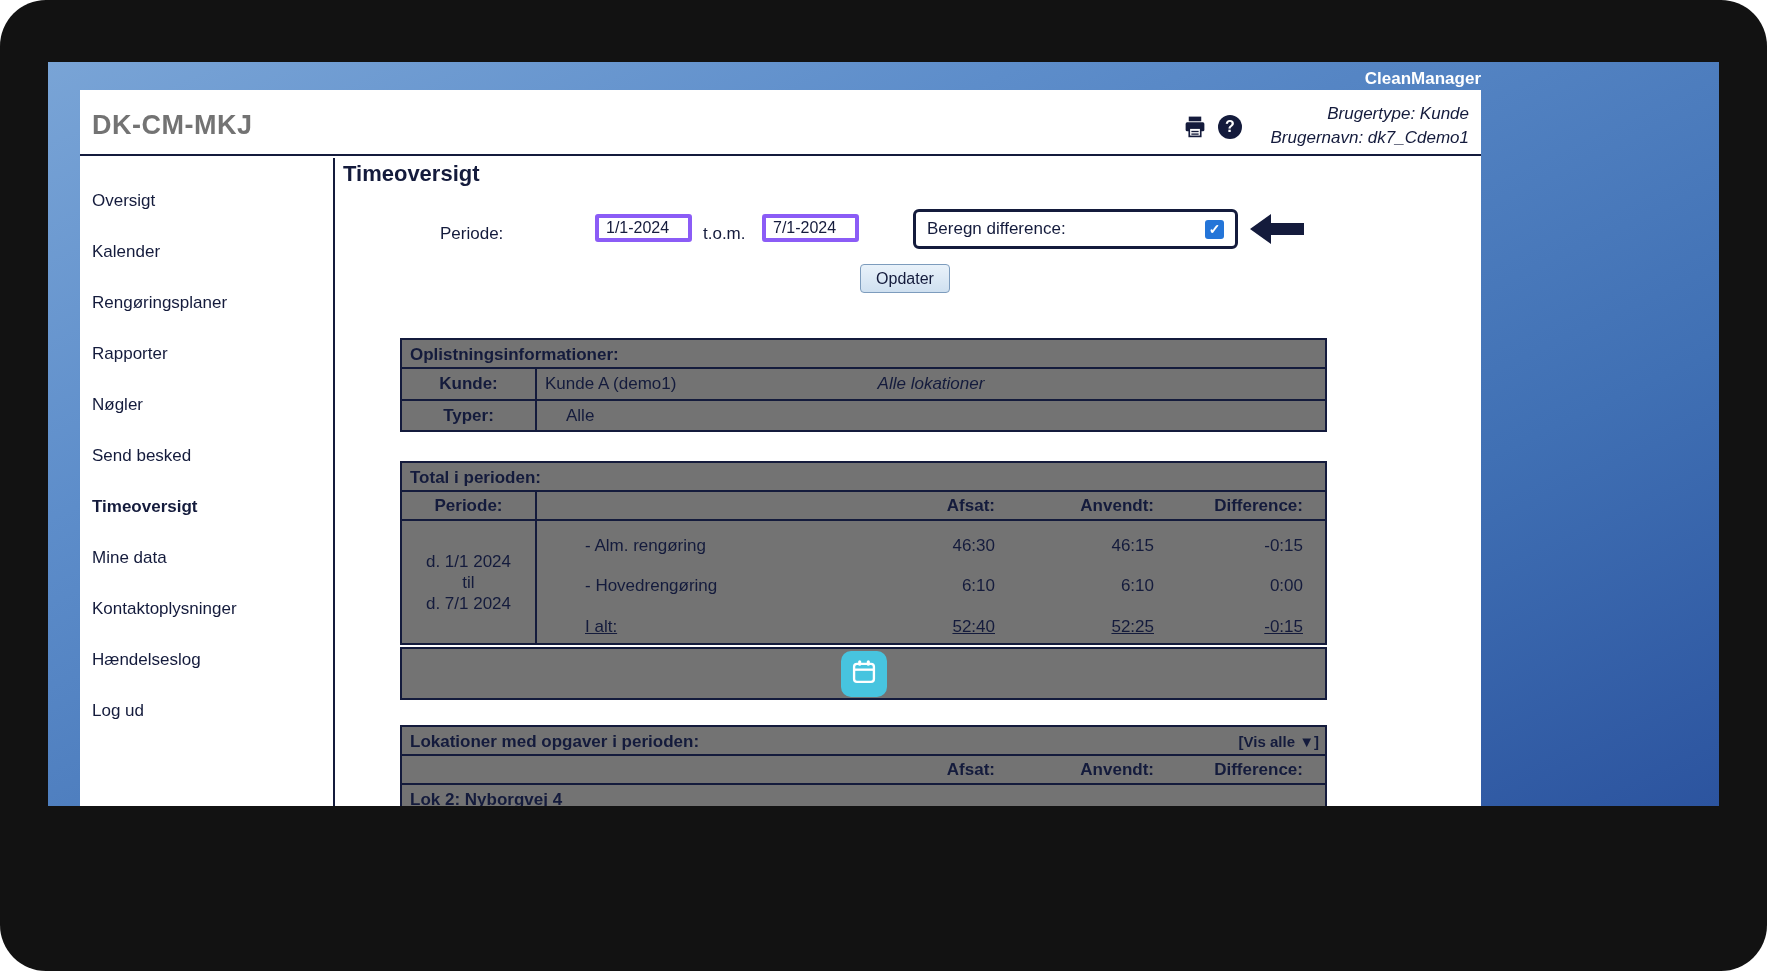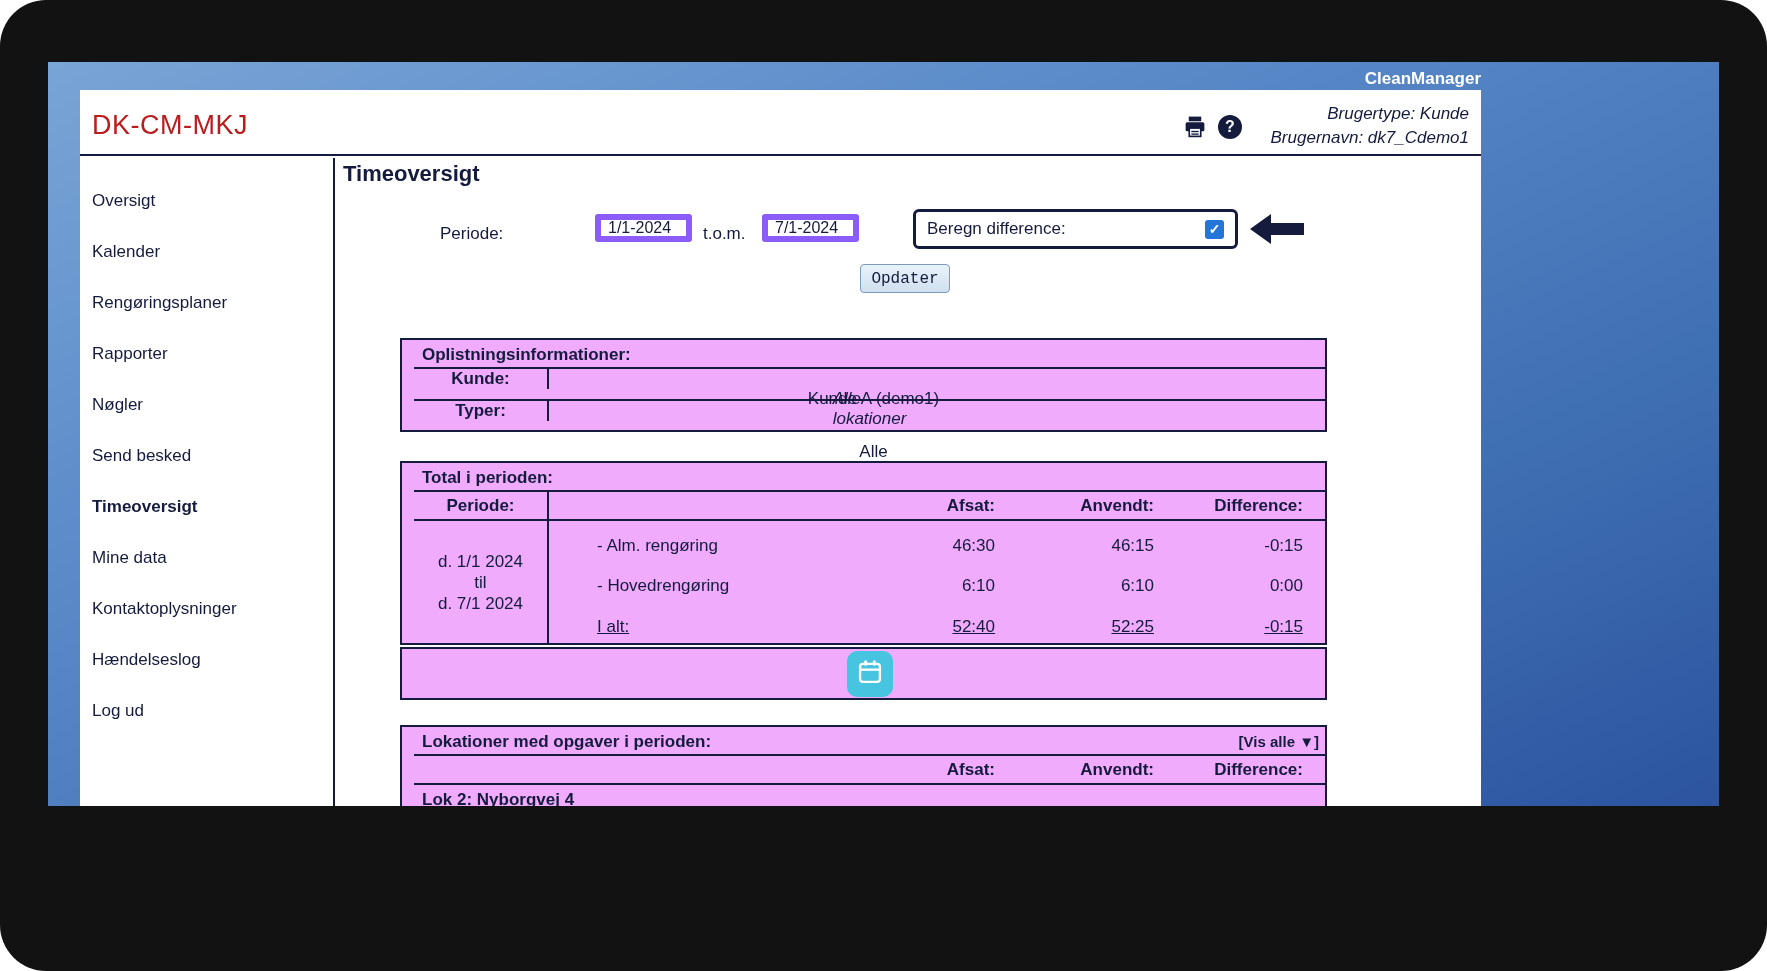--- a/index.html
+++ b/index.html
@@ -5,62 +5,62 @@
   * { margin:0; padding:0; box-sizing:border-box; }
   html,body { width:1767px; height:971px; background:#ffffff; font-family:"Liberation Sans", sans-serif; }
   .frame { position:absolute; inset:0; background:#121212; border-radius:46px; }
   .screen { position:absolute; left:48px; top:62px; width:1671px; height:744px;
             background:linear-gradient(155deg,#79a4d6 0%, #5d8dca 30%, #4070b4 70%, #2c549f 100%); }
   .brand { position:absolute; top:7px; right:238px; color:#ffffff; font-weight:bold; font-size:17px;text-align:right; }
   .panel { position:absolute; left:32px; top:28px; width:1401px; height:716px; background:#ffffff; overflow:hidden; }
 
   
   .page-header { position:absolute; left:0; top:0; width:100%; height:66px; border-bottom:2px solid #141b3c; }
-  .app-title { position:absolute; left:12px; top:20px; font-size:27px; font-weight:normal; color:#b91c1c; letter-spacing:.5px; }
+  .app-title { position:absolute; left:12px; top:20px; font-size:27px; font-weight:bold; color:#737373; letter-spacing:.5px; }
   .hdr-icons { position:absolute; left:1102px; top:24px; display:flex; gap:10px; align-items:center; }
   .icon-btn { cursor:pointer; display:inline-flex; align-items:center; justify-content:center; }
   .help-circle { width:24px; height:24px; border-radius:50%; background:#141b3c; color:#ffffff;
                  font-weight:bold; font-size:16px; display:flex; align-items:center; justify-content:center; }
   .user-info { position:absolute; right:12px; top:12px; text-align:right; font-style:italic;
                font-size:17px; line-height:24px; color:#141b3c; }
 
   
   .sidebar { position:absolute; left:0; top:68px; width:253px; padding-top:6px; }
   .nav-item { height:28px; line-height:28px; padding-left:12px; font-size:17px; color:#141b3c; cursor:pointer; white-space:nowrap;margin-top:23px; }
   .nav-item.active { font-weight:bold; }
   .vdiv { position:absolute; left:253px; top:68px; width:2px; height:648px; background:#141b3c; }
 
   
   .main { position:absolute; left:255px; top:68px; width:1146px; height:648px; color:#141b3c; }
   .section-title { position:absolute; left:8px; top:3px; font-size:22px; font-weight:bold; }
 
   .lbl { font-size:17px; }
   .flt-period-label { position:absolute; left:105px; top:66px; }
   .flt-tom { position:absolute; left:368px; top:66px; }
-  .txt-input { position:absolute; top:56px; width:97px; height:28px; border:6px solid #8b5cf6; border-radius:3px;
+  .txt-input { position:absolute; top:56px; width:97px; height:28px; border:4px solid #8b5cf6; border-radius:3px;
                font-size:16px; color:#141b3c; padding:0 7px; font-family:"Liberation Sans", sans-serif; outline:none; }
   .inp-from { left:260px; }
   .inp-to { left:427px; }
   .diff-box { position:absolute; left:578px; top:51px; width:325px; height:40px; border:3px solid #141b3c;
               border-radius:6px; display:flex; align-items:center; padding:0 11px; }
   .diff-label { font-size:17px; flex:1; }
   .checkbox { width:19px; height:19px; border-radius:3px; background:#2475d8; cursor:pointer;
               display:flex; align-items:center; justify-content:center; }
   .checkbox.checked::after { content:"✓"; color:#ffffff; font-size:14px; font-weight:bold; line-height:1; }
   .pointer-arrow { position:absolute; left:915px; top:56px; }
 
   .update-btn { position:absolute; left:525px; top:106px; width:90px; height:29px;
                 background:linear-gradient(#e9f2fa,#cfe0f0); border:1px solid #7d9cbd; border-radius:4px;
-                font-size:16px; color:#141b3c; font-family:Liberation Mono, monospace; cursor:pointer; }
-
-  
-  .tbl { position:absolute; left:65px; width:927px; border:2px solid #141b3c; background:#f0abfc;padding-left:12px; }
+                font-size:16px; color:#141b3c; font-family:Liberation Sans, sans-serif; cursor:pointer; }
+
+  
+  .tbl { position:absolute; left:65px; width:927px; border:2px solid #141b3c; background:#737373; }
   .t-title { height:29px; line-height:29px; font-size:17px; font-weight:bold; padding-left:8px;
              border-bottom:2px solid #141b3c; display:flex; }
-  .t-row { display:flex; align-items:center;flex-direction:column; }
+  .t-row { display:flex; align-items:center; }
   .cell-label { width:135px; border-right:2px solid #141b3c; text-align:center; font-weight:bold;
                 font-size:17px; align-self:stretch; display:flex; align-items:center; justify-content:center; }
   .cell-value { flex:1; padding-left:8px; font-size:17px; position:relative; }
   .cell-note { position:absolute; left:50%; transform:translateX(-50%); font-style:italic; font-size:17px; }
 
   .t1 { top:180px; }
   .t1 .r1 { height:32px; border-bottom:2px solid #141b3c; }
   .t1 .r2 { height:29px;gap:21px; }
 
   .t2 { top:303px; }

